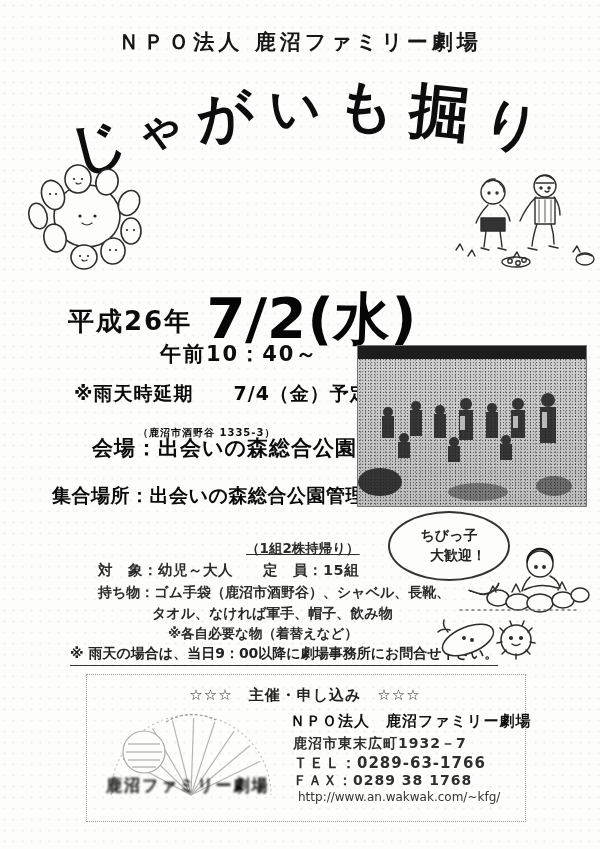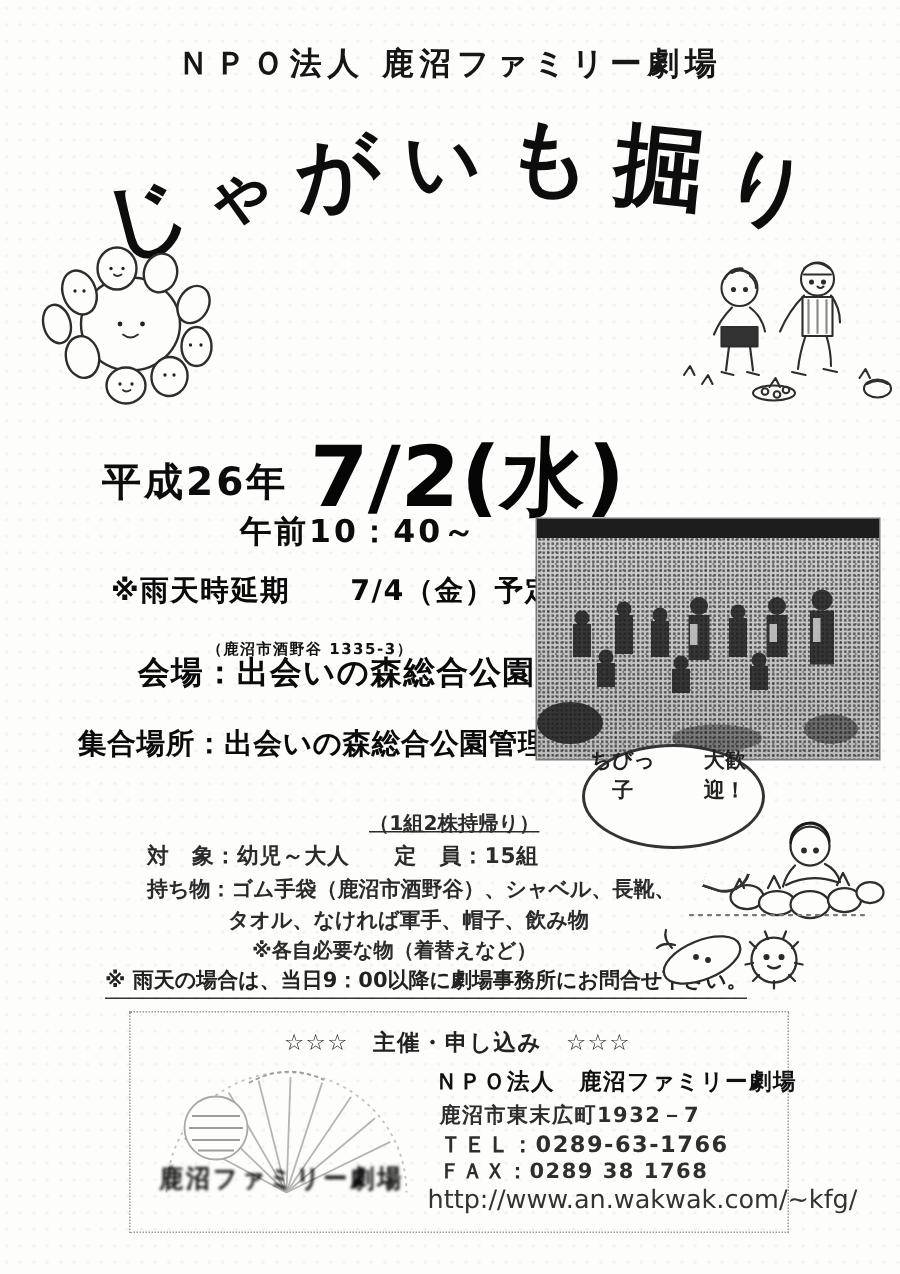--- a/index.html
+++ b/index.html
@@ -66,45 +66,45 @@
   .items1{left:98px;top:584px;font-size:14px;font-weight:600;color:#2b2b2b;}
   .items2{left:152px;top:605px;font-size:14px;font-weight:600;color:#2b2b2b;}
   .items3{left:168px;top:625px;font-size:13.5px;font-weight:600;color:#2b2b2b;}
   .rain-contact{
     left:70px;top:645px;font-size:14px;font-weight:600;color:#222;
     border-bottom:1.5px solid #333;padding-bottom:2px;
   }
 
   
   .bubble{
-    left:388px;top:496px;width:118px;height:66px;
+    left:388px;top:511px;width:118px;height:66px;
     border:2px solid #333;border-radius:50%;
     background:#fdfdfb;
-    display:flex;flex-direction:row;justify-content:center;
+    display:flex;flex-direction:column;justify-content:center;
     font-size:14px;font-weight:700;color:#222;text-align:center;line-height:1.4;
     z-index:3;
   }
   .bubble .b2{padding-left:18px;}
   .bubble-tail{
     left:470px;top:578px;width:26px;height:16px;z-index:3;
     border-right:2px solid #333;border-bottom:2px solid #333;
     border-bottom-right-radius:22px;transform:rotate(18deg);
   }
 
   
   .footer-box{
     left:86px;top:674px;width:438px;height:146px;
     border:1px dotted #9a9a9a;
   }
   .footer-heading{left:86px;top:686px;width:438px;text-align:center;font-size:15px;font-weight:700;color:#222;letter-spacing:1px;}
   .footer-org{left:290px;top:712px;font-size:15px;font-weight:900;color:#111;letter-spacing:1px;}
   .footer-addr{left:293px;top:735px;font-size:14px;font-weight:600;color:#2e2e2e;letter-spacing:1px;}
   .footer-tel{left:293px;top:754px;font-size:15px;font-weight:600;color:#2e2e2e;letter-spacing:1px;}
   .footer-fax{left:293px;top:772px;font-size:14px;font-weight:600;color:#2e2e2e;letter-spacing:1px;}
-  .footer-url{left:285px;top:790px;font-size:17px;font-weight:500;color:#333;}
+  .footer-url{left:298px;top:790px;font-size:12px;font-weight:500;color:#333;}
 
   .stamp{left:96px;top:700px;width:190px;height:100px;}
   .stamp-smudge{
     left:106px;top:776px;width:185px;
     font-size:16px;font-weight:900;color:#2c2c2c;letter-spacing:2px;
     filter:blur(1.1px) contrast(1.4);
     transform:scaleY(1.05);
   }
 
   svg{display:block;}

